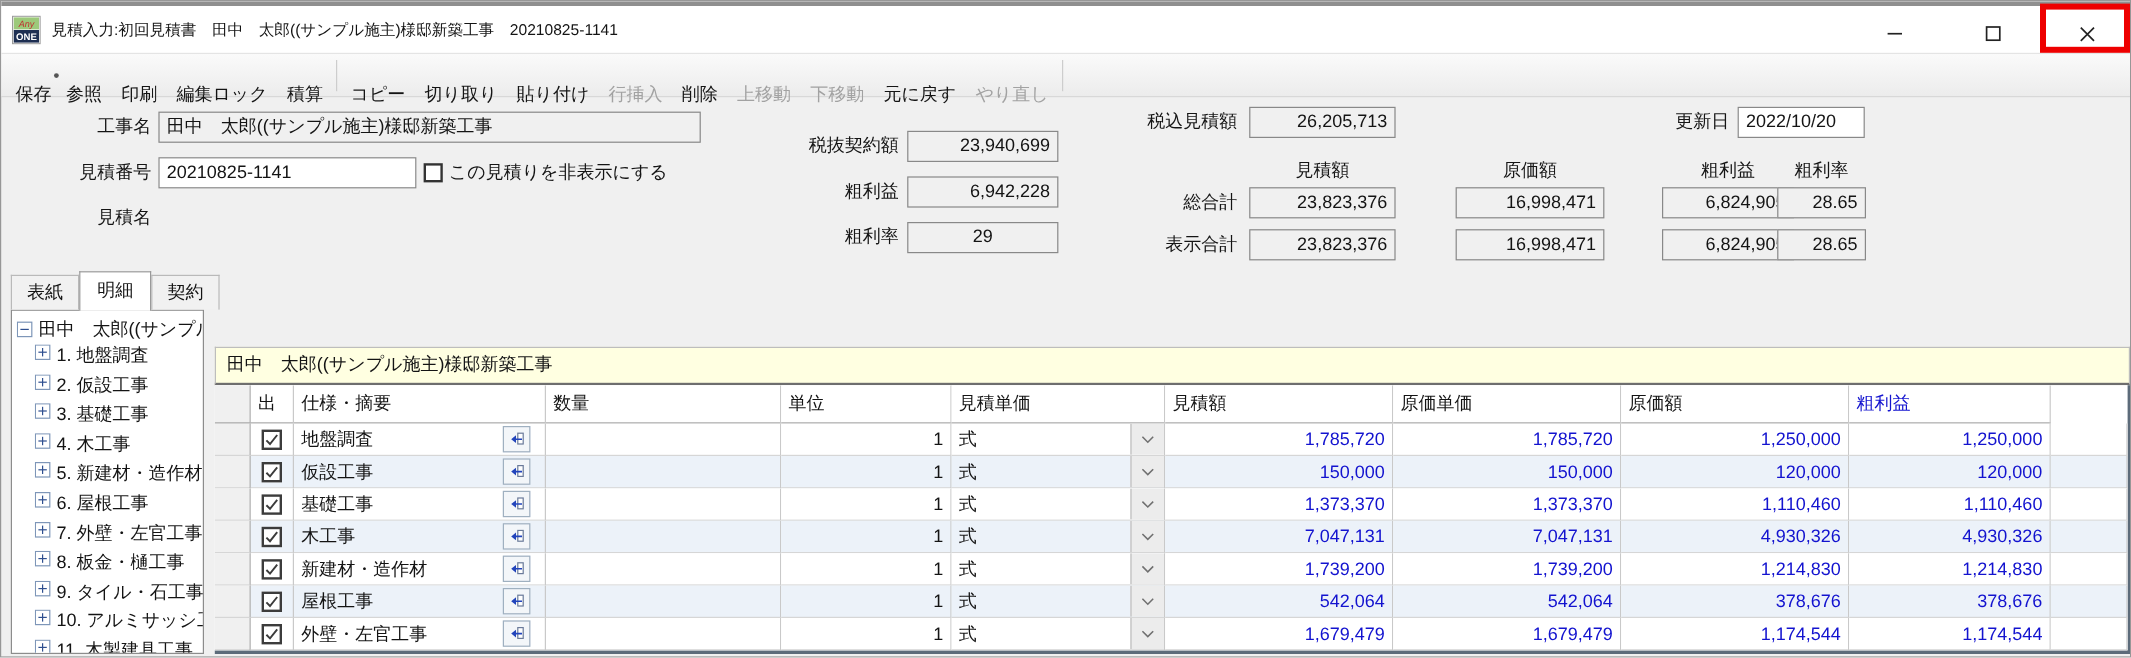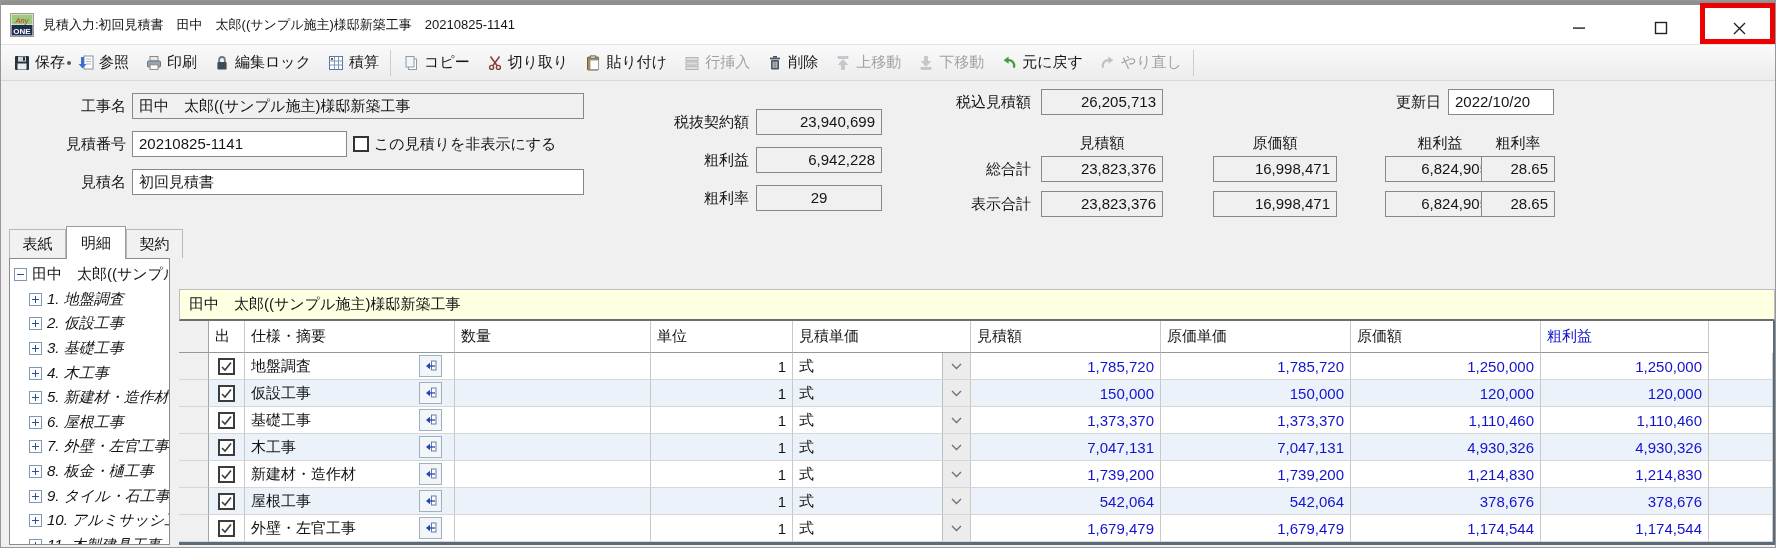--- a/index.html
+++ b/index.html
@@ -15,21 +15,21 @@
   .title-text{font-size:13px;white-space:nowrap;}
   .winbtn{position:absolute;top:5px;width:52px;height:36px;display:flex;align-items:center;justify-content:center;}
   .winbtn.min{left:1552px;} .winbtn.max{left:1634px;} .winbtn.close{left:1712px;}
   .red-annotation{position:absolute;left:1699px;top:2px;width:75px;height:41px;
     border:5px solid #ee0000;box-sizing:border-box;pointer-events:none;z-index:9;}
 
   
   .toolbar{position:absolute;top:44px;left:0;right:0;height:36px;
     background:linear-gradient(#fafafa,#ececec);border-bottom:1px solid #d8d8d8;
     display:flex;align-items:center;padding:0 4px;box-sizing:border-box;}
-  .tbi{display:flex;align-items:center;gap:4px;padding:0 8px;height:30px;white-space:nowrap;}
+  .tbi{display:flex;align-items:center;gap:21px;padding:0 8px;height:30px;white-space:nowrap;flex-direction:column;}
   .tbi.disabled{color:#a2a2a2;}
   .tbsep{width:1px;height:26px;background:#cdcdcd;margin:0 3px;}
   .savedot{width:4px;height:4px;border-radius:50%;background:#555;margin-left:-6px;margin-right:-2px;}
 
   
   .formarea{position:absolute;top:80px;left:0;right:0;height:144px;}
   .flab{position:absolute;height:26px;line-height:26px;text-align:right;white-space:nowrap;}
   .ffld{position:absolute;height:26px;line-height:23px;border:1px solid #888888;background:#fff;
     box-sizing:border-box;padding:0 6px;white-space:nowrap;overflow:hidden;}
   .ffld.gray{background:#f0f0f0;}
@@ -40,21 +40,21 @@
   
   .tab{position:absolute;top:228px;height:29px;line-height:27px;text-align:center;background:#f1f1f1;
     border:1px solid #b9b9b9;border-bottom:none;box-sizing:border-box;z-index:1;}
   .tab.active{top:225px;height:33px;line-height:31px;background:#fff;border-color:#9a9a9a;z-index:3;}
 
   
   .tree{position:absolute;left:8px;top:257px;width:161px;height:287px;background:#fff;
     border:1px solid #8c8c8c;box-sizing:border-box;overflow:hidden;padding:3px 0 0 4px;}
   .troot{display:flex;align-items:center;gap:5px;height:25px;white-space:nowrap;overflow:hidden;}
   .titems{padding-left:15px;}
-  .titem{display:flex;align-items:center;gap:5px;height:24.6px;white-space:nowrap;overflow:hidden;font-style:italic;}
+  .titem{display:flex;gap:5px;height:24.6px;white-space:nowrap;overflow:hidden;}
   .pm{flex:0 0 auto;width:13px;height:13px;border:1px solid #7e96b8;background:#fff;position:relative;box-sizing:border-box;}
   .pm::before{content:"";position:absolute;left:2px;right:2px;top:5px;height:1px;background:#2f4f8f;}
   .pm.plus::after{content:"";position:absolute;top:2px;bottom:2px;left:5px;width:1px;background:#2f4f8f;}
 
   
   .main{position:absolute;left:178px;top:257px;width:1596px;height:287px;}
   .ybar{position:absolute;top:31px;left:0;right:0;height:32px;background:#ffffe1;
     border:1px solid #bdbdbd;border-bottom:2px solid #6e6e6e;box-sizing:border-box;
     line-height:28px;padding-left:9px;white-space:nowrap;overflow:hidden;}
   .grid{position:absolute;top:63px;left:0;right:0;bottom:0;background:#fff;
@@ -227,21 +227,20 @@
   <div class="formarea">
     <div class="flab" style="left:20px;width:105px;top:12px;">工事名</div>
     <div class="ffld gray" style="left:131px;top:12px;width:452px;">田中　太郎((サンプル施主)様邸新築工事</div>
 
     <div class="flab" style="left:20px;width:105px;top:50px;">見積番号</div>
     <div class="ffld" style="left:131px;top:50px;width:215px;">20210825-1141</div>
     <div class="cb" style="left:352px;top:55px;"></div>
     <div class="flab" style="left:373px;width:230px;top:50px;text-align:left;">この見積りを非表示にする</div>
 
     <div class="flab" style="left:20px;width:105px;top:88px;">見積名</div>
-    <div class="ffld" style="left:131px;top:88px;width:452px;">初回見積書</div>
 
     <div class="flab" style="left:638px;width:110px;top:28px;">税抜契約額</div>
     <div class="ffld gray rnum" style="left:755px;top:28px;width:126px;">23,940,699</div>
 
     <div class="flab" style="left:638px;width:110px;top:66px;">粗利益</div>
     <div class="ffld gray rnum" style="left:755px;top:66px;width:126px;">6,942,228</div>
 
     <div class="flab" style="left:638px;width:110px;top:104px;">粗利率</div>
     <div class="ffld gray rnum" style="left:755px;top:104px;width:126px;text-align:center;">29</div>
 

